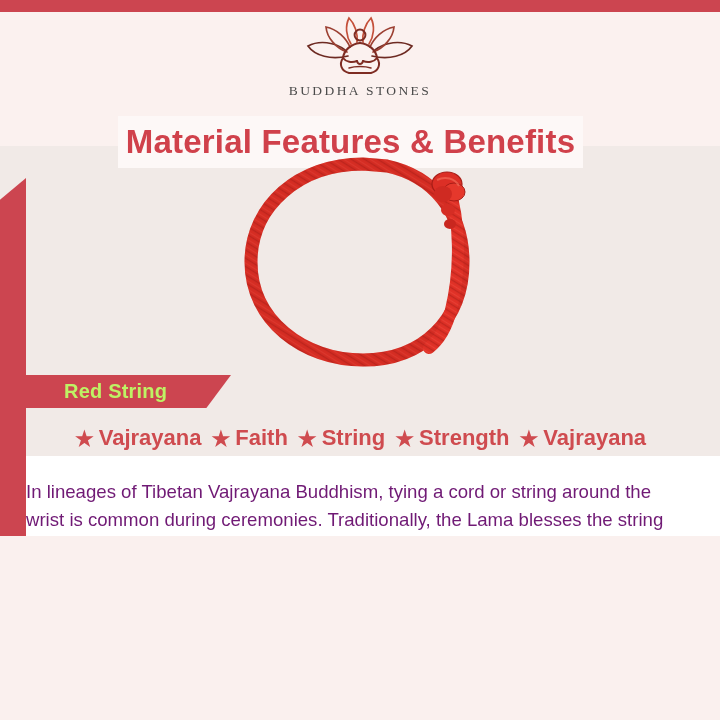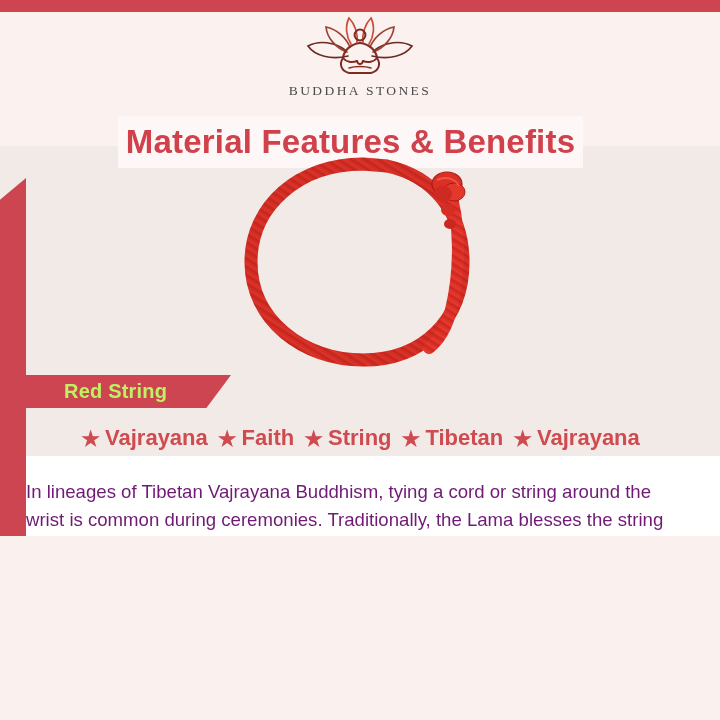--- a/index.html
+++ b/index.html
@@ -262,21 +262,21 @@
     <span class="feature">
       <span class="star">★</span>
       <span>Faith</span>
     </span>
     <span class="feature">
       <span class="star">★</span>
       <span>String</span>
     </span>
     <span class="feature">
       <span class="star">★</span>
-      <span>Tibetan</span>
+      <span>Strength</span>
     </span>
     <span class="feature">
       <span class="star">★</span>
       <span>Vajrayana</span>
     </span>
   </div>
 
   <div class="copy-panel">
     <p class="copy-text">In lineages of Tibetan Vajrayana Buddhism, tying a cord or string around the wrist is common during ceremonies. Traditionally, the Lama blesses the string and then ties a knot and imbues it with a mantra. Similar to other traditions, it's said that these red cords bring luck and offer protection. Throughout history and across philosophies, the red string has been worn for protection, faith, good luck, strength, and connection. Today many people use it as a reminder that they're not alone. It's also a symbol of being loved, supported and, feeling safe and secure. For others, it's a prompt to stay positive while facing any adversity.</p>
   </div>

